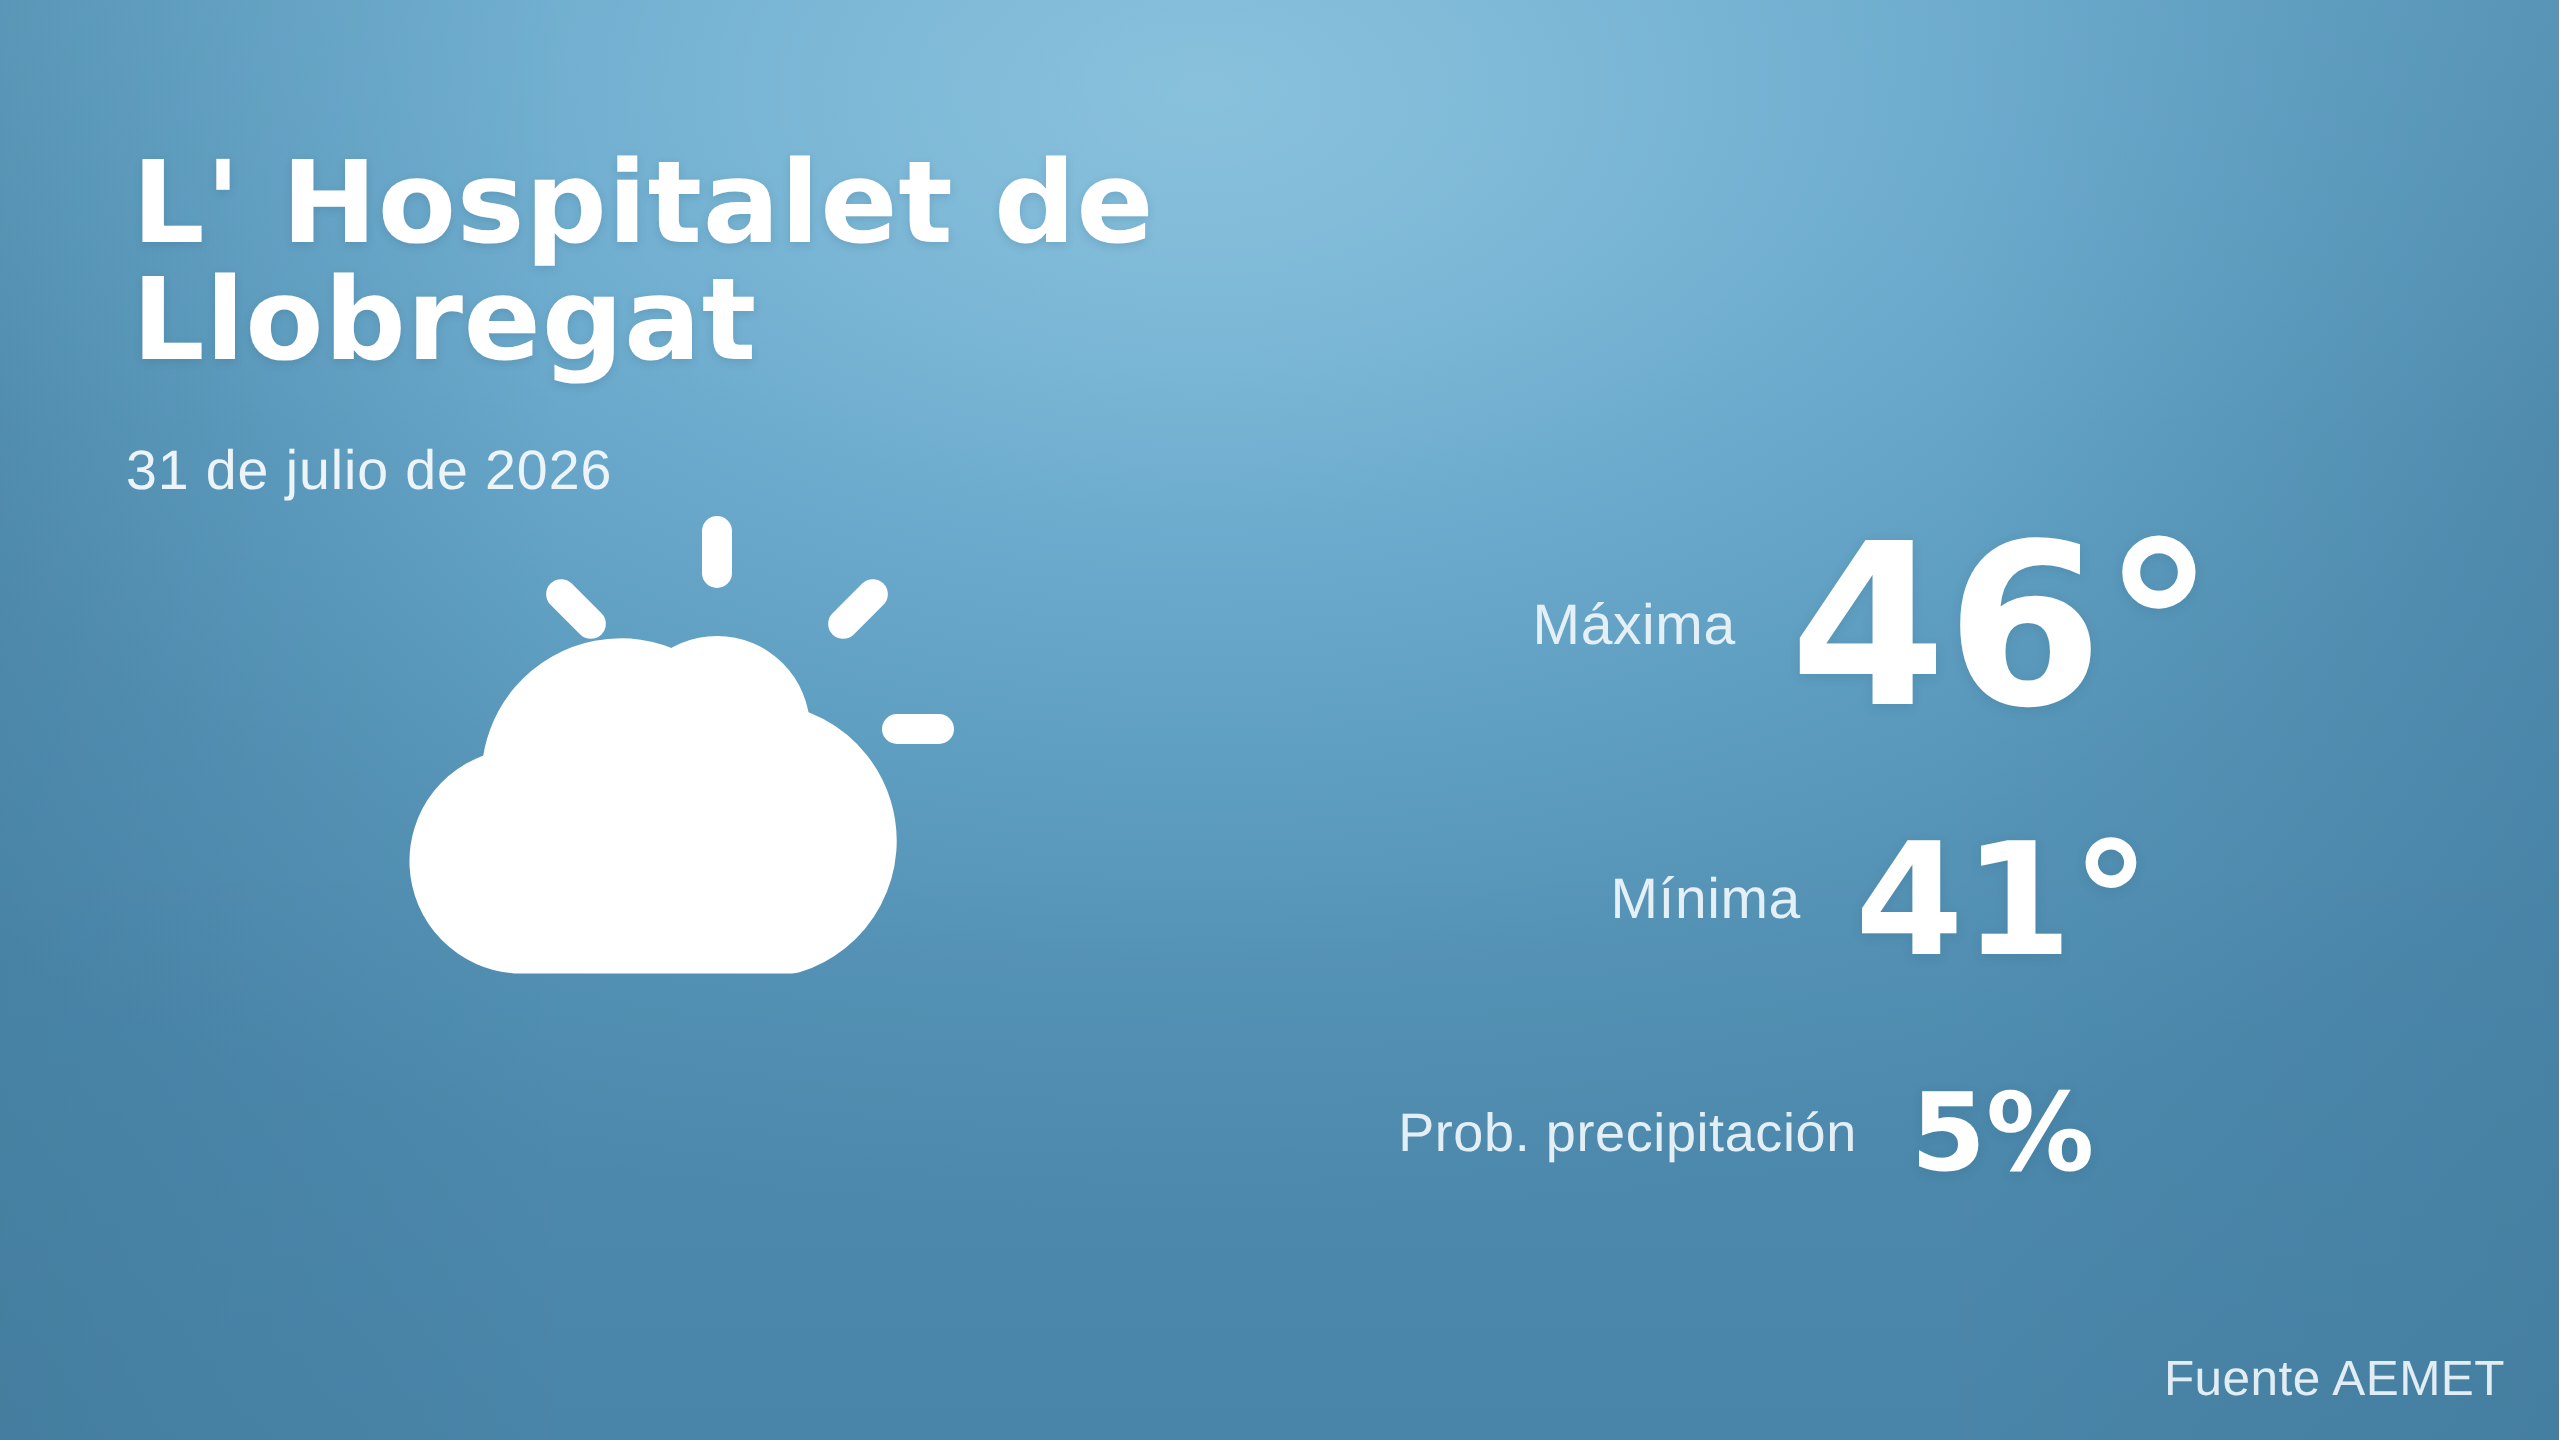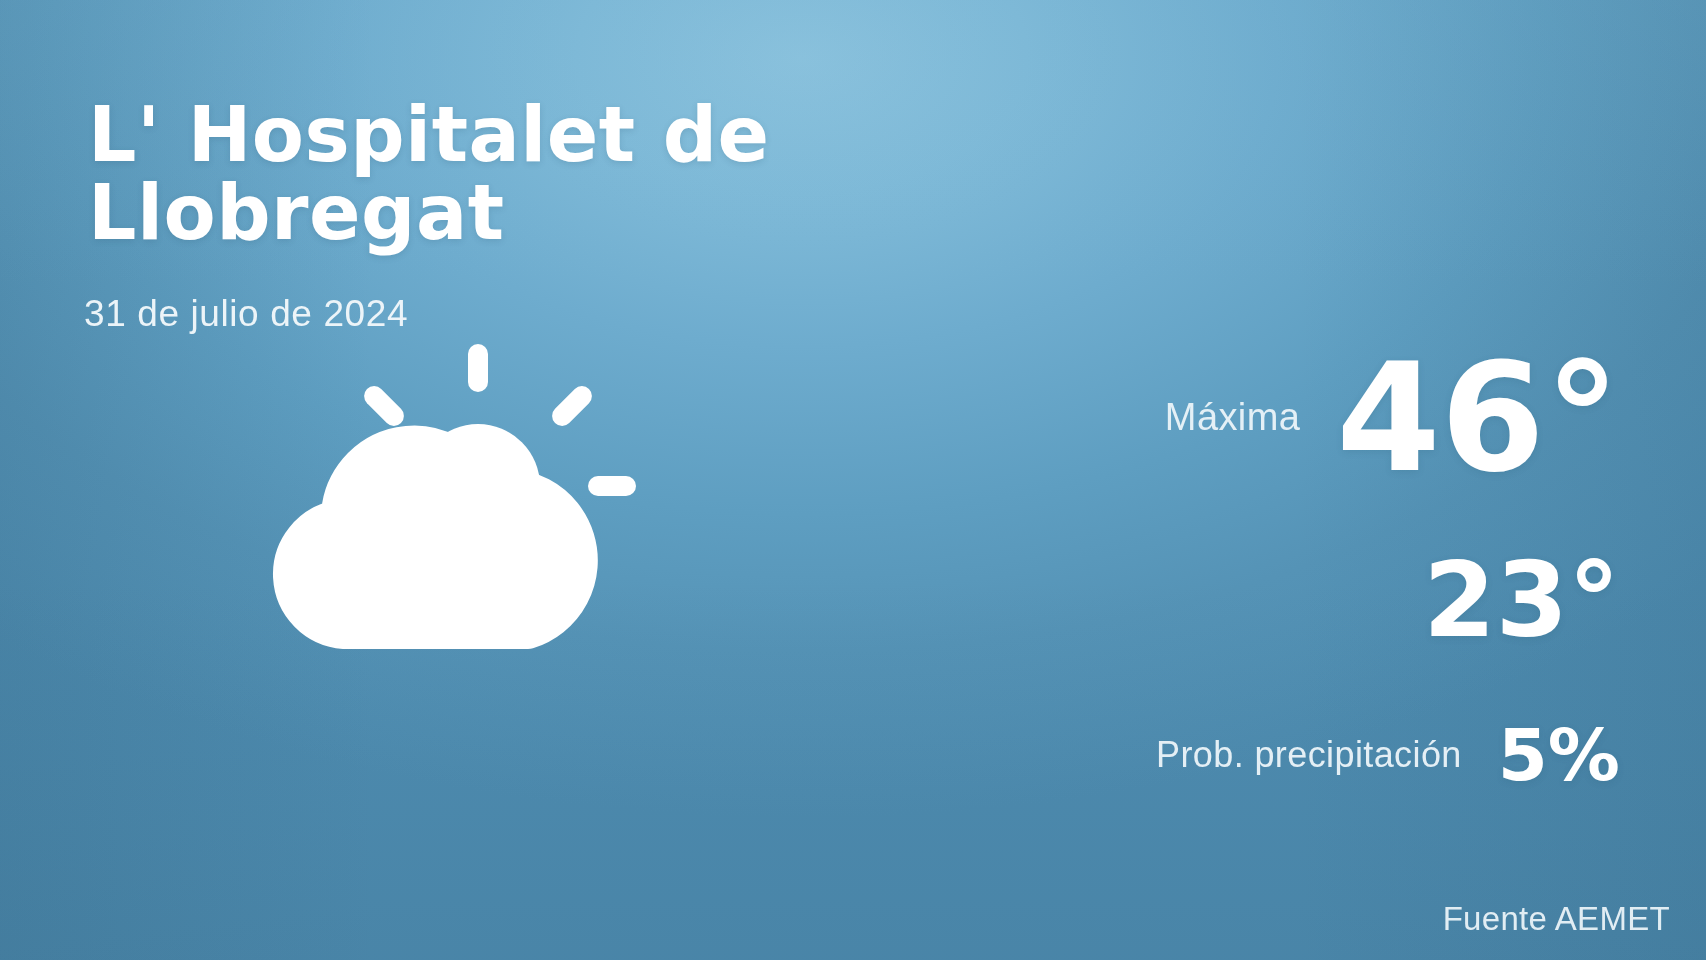--- a/index.html
+++ b/index.html
@@ -92,21 +92,21 @@
   .readings {
     position: absolute;
     left: 600px;
     top: 330px;
     width: 1020px;
   }
 
   .reading-row {
     display: flex;
     align-items: center;
-    justify-content: flex-end;
+    justify-content: center;
   }
 
   .reading-label {
     color: #e9f3f8;
     font-family: "Liberation Sans", sans-serif;
     font-weight: 300;
     font-size: 38px;
     letter-spacing: 0.4px;
     text-align: right;
     width: 450px;
@@ -152,21 +152,21 @@
 
 <div id="card">
 
   <div id="bg-base"></div>
   <div id="bg-vignette"></div>
 
   <div id="content">
 
     <h1 class="place-name">L' Hospitalet de Llobregat</h1>
 
-    <p class="place-date">31 de julio de 2024</p>
+    <p class="place-date">31 de julio de 2026</p>
 
     <div id="weather-icon">
       <svg viewBox="0 0 430 330" xmlns="http://www.w3.org/2000/svg">
         <g fill="#ffffff">
 
           <rect x="236" y="4" width="20" height="48" rx="10"></rect>
           <rect x="330" y="42" width="20" height="48" rx="10" transform="rotate(45 340 66)"></rect>
           <rect x="356" y="136" width="48" height="20" rx="10"></rect>
           <rect x="330" y="206" width="20" height="48" rx="10" transform="rotate(-45 340 230)"></rect>
           <rect x="142" y="42" width="20" height="48" rx="10" transform="rotate(-45 152 66)"></rect>
@@ -188,21 +188,22 @@
     </div>
 
     <div class="readings">
 
       <div class="reading-row" id="row-max">
         <span class="reading-label">Máxima</span>
         <span class="reading-value">46°</span>
       </div>
 
       <div class="reading-row" id="row-min">
-        <span class="reading-value">23°</span>
+        <span class="reading-label">Mínima</span>
+        <span class="reading-value">41°</span>
       </div>
 
       <div class="reading-row" id="row-precip">
         <span class="reading-label">Prob. precipitación</span>
         <span class="reading-value">5%</span>
       </div>
 
     </div>
 
     <div class="source">Fuente AEMET</div>

